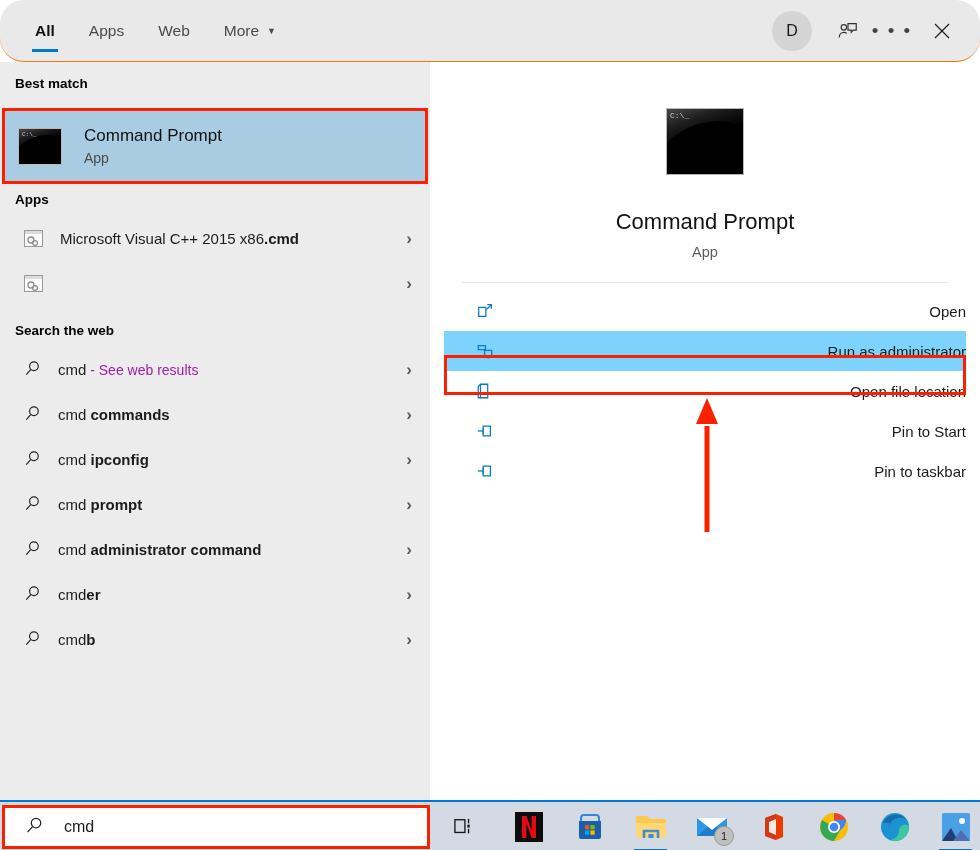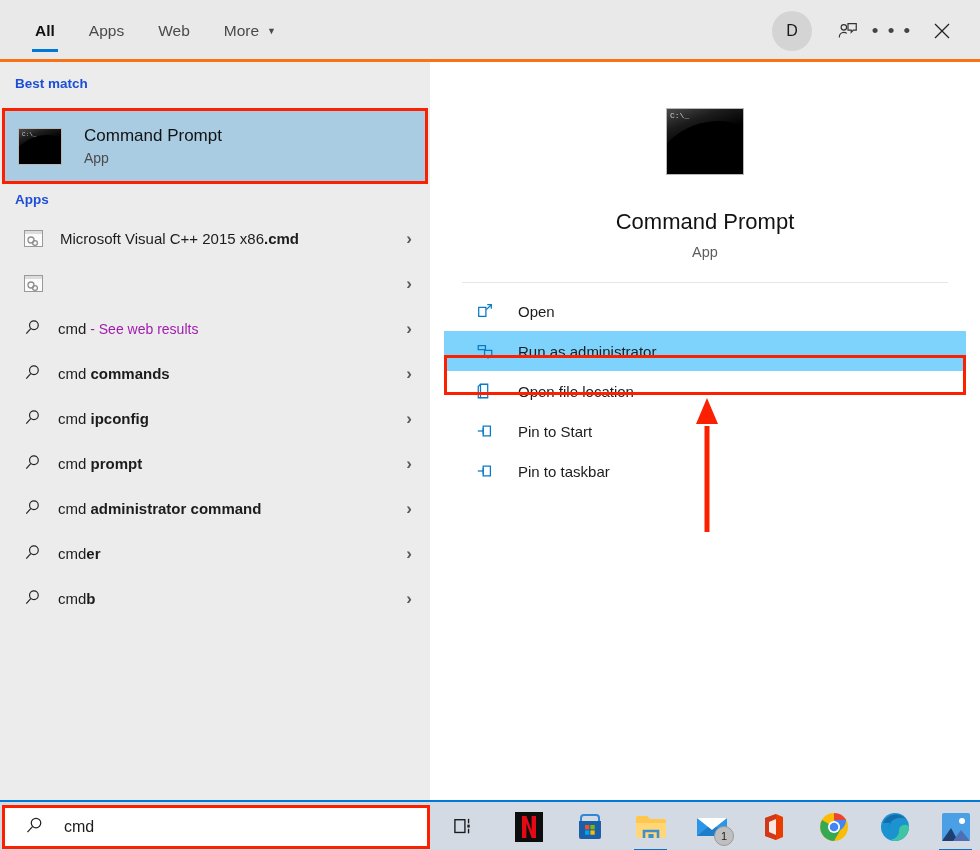--- a/index.html
+++ b/index.html
@@ -8,21 +8,22 @@
     font-family: "Liberation Sans", sans-serif;
     background: #ffffff;
     overflow: hidden;
   }
   #root { position: relative; width: 980px; height: 850px; }
 
   
   .tabbar {
     position: absolute; left: 0; top: 0; width: 980px; height: 62px;
     background: #e9e9e9;
-    border-bottom: 3px solid #f97316;
+    border-bottom: 1px solid #f97316;
+    border-radius: 24px;
   }
   .tabs { position: absolute; left: 18px; top: 0; height: 62px; display: flex; align-items: flex-start; }
   .tab {
     position: relative; height: 62px; display: flex; align-items: center;
     padding: 0 17px; font-size: 15.5px; color: #4a4a4a; cursor: default;
   }
   .tab.active { color: #111; font-weight: bold; }
   .tab.active::after {
     content: ""; position: absolute; left: 14px; right: 14px; bottom: 10px;
     height: 3px; background: #0078d4;
@@ -38,21 +39,21 @@
   .ticon { width: 44px; height: 44px; display: flex; align-items: center; justify-content: center; }
   .ticon.close { margin-right: 16px; margin-left: 6px; }
   .dots { font-size: 19px; letter-spacing: 2px; color: #444; line-height: 8px; }
 
   
   .leftpane {
     position: absolute; left: 0; top: 62px; width: 430px; height: 738px;
     background: #ececec;
   }
   .grouphdr {
-    font-size: 13.5px; font-weight: bold; color: #1d4ed8;
+    font-size: 13.5px; font-weight: bold; color: #000000;
     padding: 14px 0 9px 15px;
   }
   .row {
     display: flex; align-items: center; height: 45px; padding-left: 24px;
     font-size: 15px; color: #1c1c1c; position: relative; cursor: default;
   }
   .row .chev {
     position: absolute; right: 18px; font-size: 17px; color: #5a5a5a; font-weight: 600;
   }
   .row .txt { margin-left: 17px; white-space: nowrap; }
@@ -95,21 +96,21 @@
   }
   .hero { padding-top: 30px; text-align: center; }
   .hero-icon { width: 78px; height: 67px; margin: 0 auto; }
   .hero-title { font-size: 22px; color: #121212; margin-top: 34px; }
   .hero-sub { font-size: 14.5px; color: #5d5d5d; margin-top: 9px; }
   .divider { height: 1px; background: #e6e6e6; margin: 22px 18px 0 18px; }
 
   .actions { margin-top: 8px; }
   .action {
     display: flex; align-items: center; height: 40px; padding-left: 30px;
-    font-size: 15px; color: #1c1c1c; cursor: default;
+    font-size: 15px; color: #1c1c1c; cursor: default; justify-content: space-between;
   }
   .action.hl { background: #7dd3fc; }
   .action .alabel { margin-left: 22px; }
   .aicon { width: 22px; height: 22px; display: flex; align-items: center; justify-content: center; }
 
   .hlbox {
     position: absolute; left: 0px; top: 277px; width: 522px; height: 40px;
     border: 3px solid #fa2000; pointer-events: none;
   }
   .arrow { position: absolute; left: 695px; top: 398px; width: 24px; height: 134px; }
@@ -205,20 +206,21 @@
     <div class="row">
       <span class="scriptico">
         <svg width="17" height="13" viewBox="0 0 17 13" style="position:absolute;left:0;top:3px">
           <circle cx="6" cy="6" r="3" fill="none" stroke="#8d8d8d" stroke-width="1.3"></circle>
           <circle cx="10" cy="9" r="2.4" fill="none" stroke="#8d8d8d" stroke-width="1.3"></circle>
         </svg>
       </span>
       <span class="chev">›</span>
     </div>
 
+    <div class="grouphdr" style="padding-top:17px">Search the web</div>
 
     <div class="row">
       <span>
         <svg width="17" height="17" viewBox="0 0 18 18" fill="none" stroke="#222" stroke-width="1.25">
           <circle cx="10.5" cy="6.6" r="4.6"></circle>
             <line x1="7.1" y1="10.1" x2="2.4" y2="15.4"></line>
         </svg>
       </span>
       <span class="txt"><span>cmd</span><b></b><span class="sub"> - See web results</span></span>
       <span class="chev">›</span>

